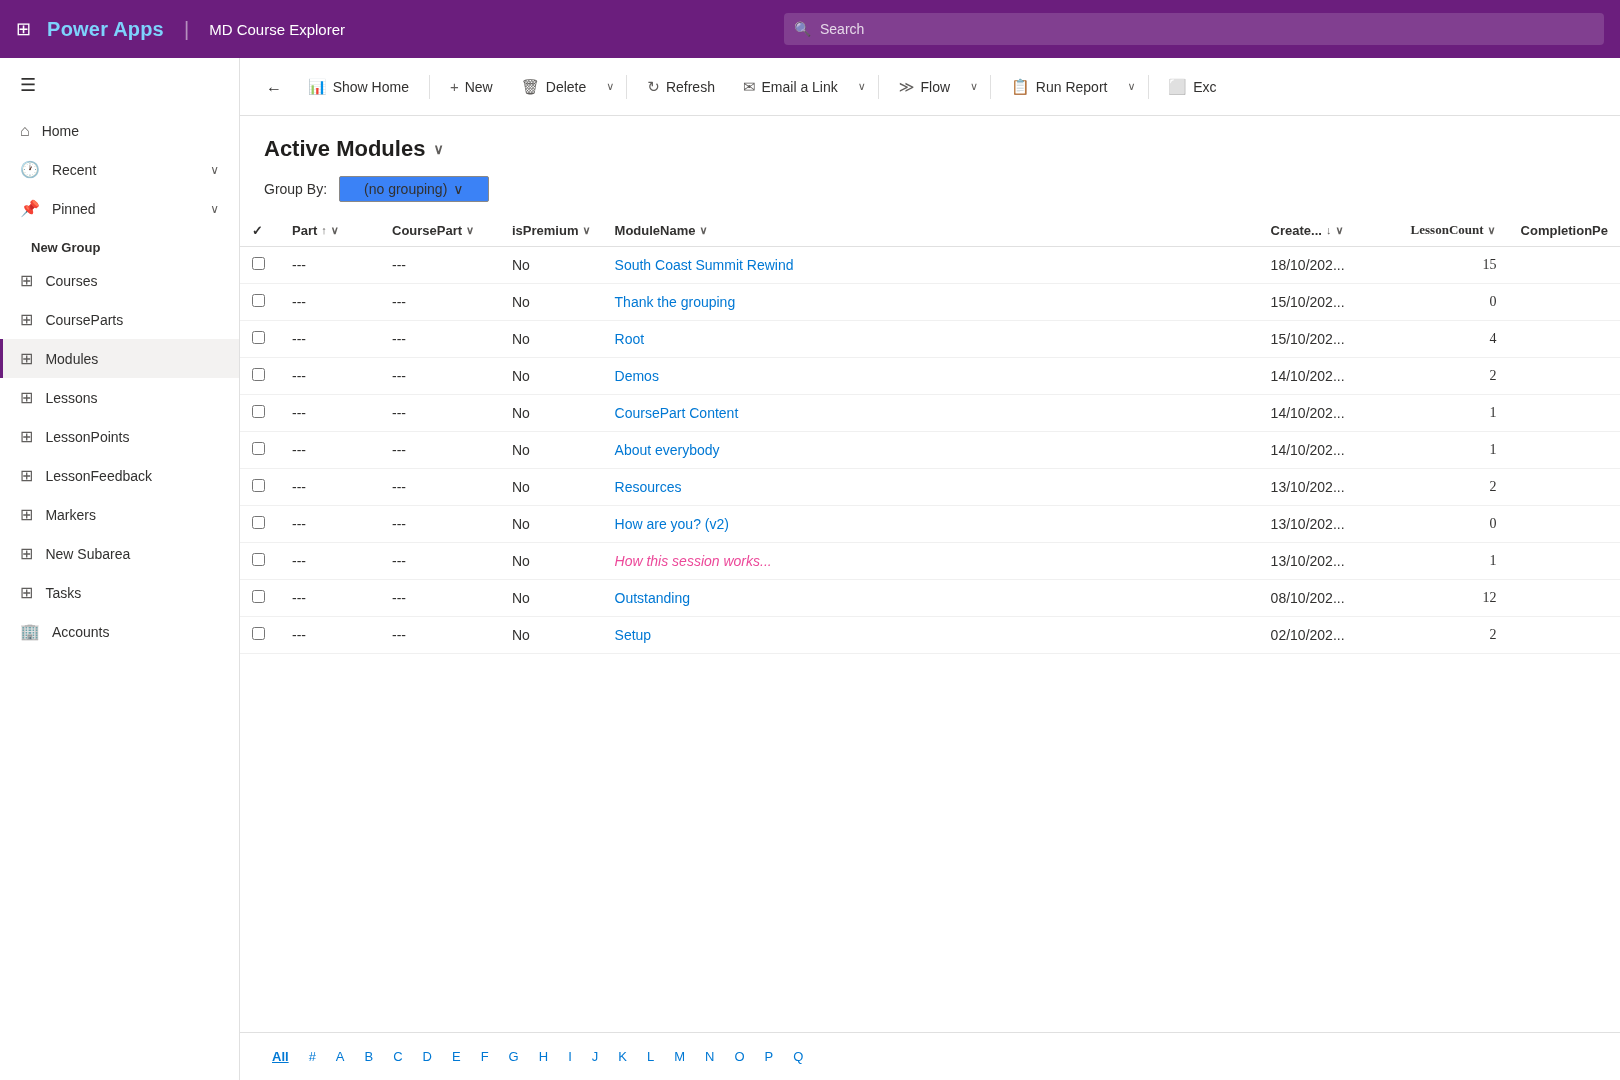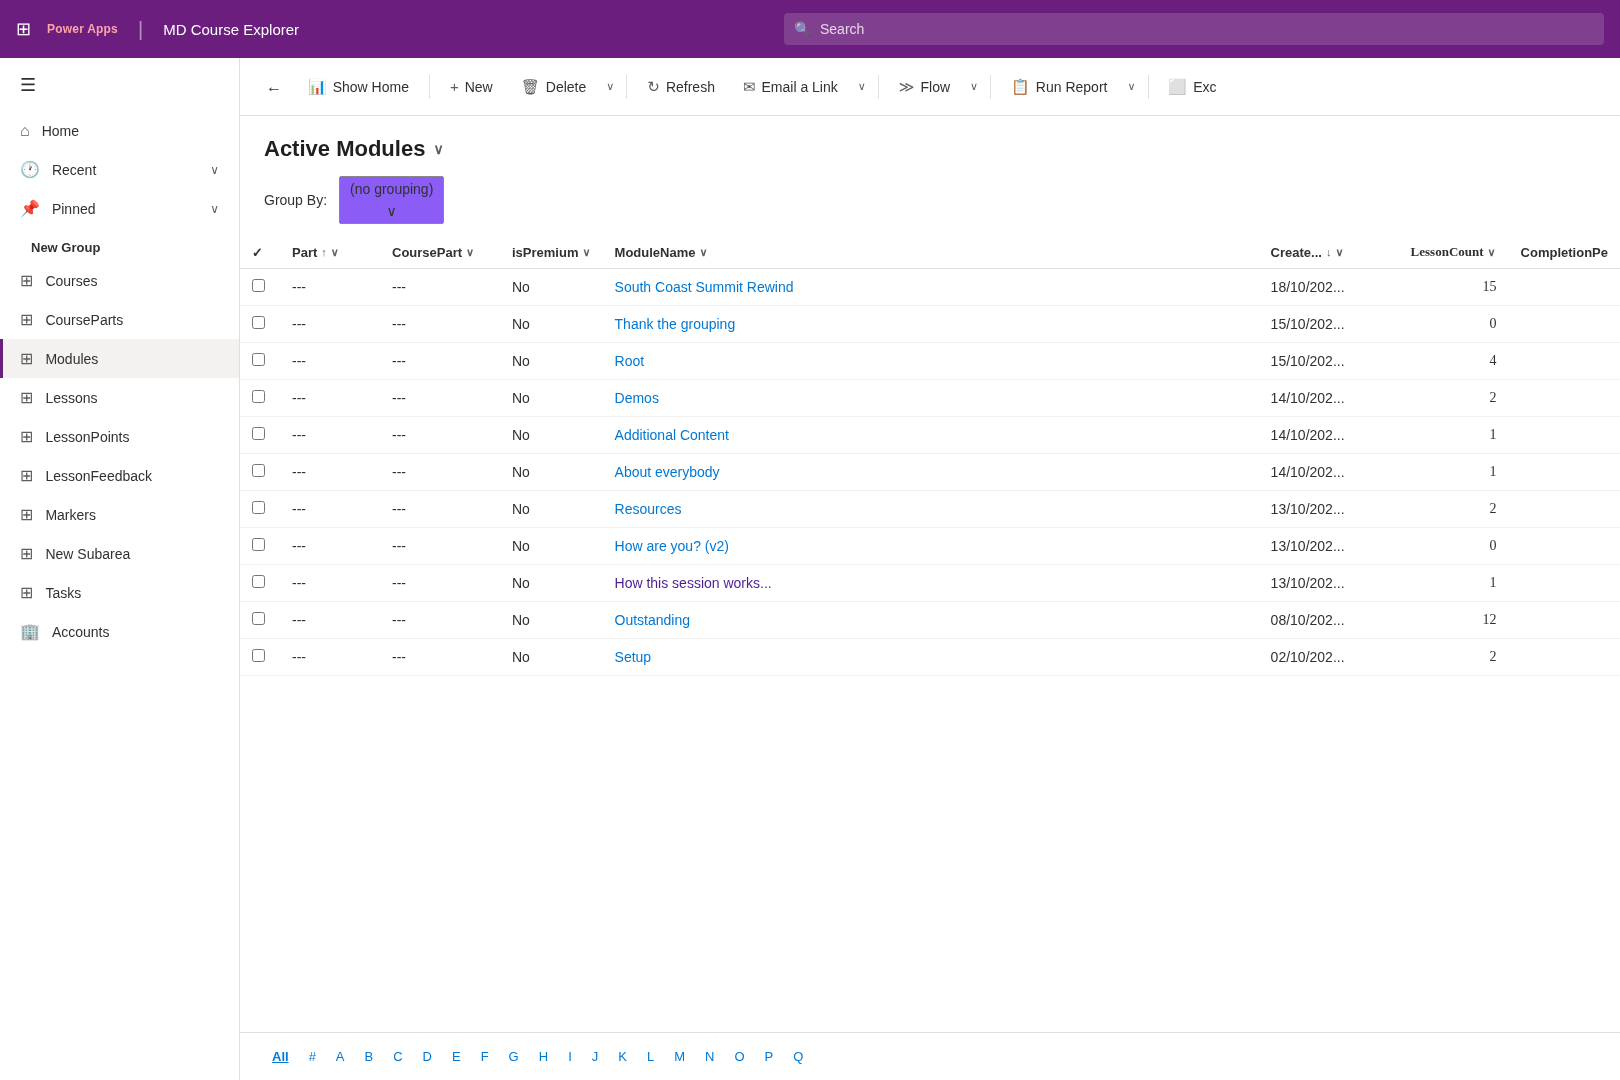--- a/index.html
+++ b/index.html
@@ -14,23 +14,23 @@
       padding: 0 16px;
       gap: 12px;
     }
     .top-nav-waffle {
       color: white;
       font-size: 18px;
       cursor: pointer;
       margin-right: 4px;
     }
     .top-nav-logo {
-      color: #fca5a5;
+      color: #7dd3fc;
       font-weight: 700;
-      font-size: 12px;
+      font-size: 20px;
       letter-spacing: 0.2px;
     }
     .top-nav-divider {
       color: rgba(255,255,255,0.5);
       font-size: 20px;
       margin: 0 8px;
     }
     .top-nav-app-name {
       color: white;
       font-size: 15px;
@@ -178,29 +178,28 @@
     .page-title .chevron { font-size: 14px; color: #605e5c; cursor: pointer; }
     .group-by-row {
       display: flex;
       align-items: center;
       gap: 12px;
     }
     .group-by-label { font-size: 14px; color: #323130; font-weight: 500; }
     .group-by-select {
       border: 1px solid #8a8886;
       border-radius: 2px;
-      padding: 4px 10px;
+      padding: 4px 24px;
       font-size: 14px;
       color: #323130;
-      background: #8b5cf6;
+      background: #3b82f6;
       cursor: pointer;
       display: flex;
       align-items: center;
       gap: 6px;
-      flex-direction: column;
     }
 
     
     .table-wrapper {
       flex: 1;
       overflow-y: auto;
       overflow-x: hidden;
     }
     table {
       width: 100%;
@@ -511,21 +510,21 @@
       <td class="col-modulename" style="color:#0078d4;cursor:pointer;">Demos</td>
       <td class="col-created">14/10/202...</td>
       <td class="col-lessoncount right">2</td>
       <td class="col-completionpe"></td>
     </tr>
             <tr>
       <td class="col-check"><input type="checkbox" style=""></td>
       <td class="col-part">---</td>
       <td class="col-coursepart">---</td>
       <td class="col-ispremium">No</td>
-      <td class="col-modulename" style="color:#0078d4;cursor:pointer;">Additional Content</td>
+      <td class="col-modulename" style="color:#0078d4;cursor:pointer;">CoursePart Content</td>
       <td class="col-created">14/10/202...</td>
       <td class="col-lessoncount right">1</td>
       <td class="col-completionpe"></td>
     </tr>
             <tr>
       <td class="col-check"><input type="checkbox" style=""></td>
       <td class="col-part">---</td>
       <td class="col-coursepart">---</td>
       <td class="col-ispremium">No</td>
       <td class="col-modulename" style="color:#0078d4;cursor:pointer;">About everybody</td>
@@ -551,21 +550,21 @@
       <td class="col-modulename" style="color:#0078d4;cursor:pointer;">How are you? (v2)</td>
       <td class="col-created">13/10/202...</td>
       <td class="col-lessoncount right">0</td>
       <td class="col-completionpe"></td>
     </tr>
             <tr>
       <td class="col-check"><input type="checkbox" style=""></td>
       <td class="col-part">---</td>
       <td class="col-coursepart">---</td>
       <td class="col-ispremium">No</td>
-      <td class="col-modulename" style="color:#4c1d95;cursor:pointer;">How this session works...</td>
+      <td class="col-modulename" style="color:#ec4899;cursor:pointer;font-style:italic;">How this session works...</td>
       <td class="col-created">13/10/202...</td>
       <td class="col-lessoncount right">1</td>
       <td class="col-completionpe"></td>
     </tr>
             <tr>
       <td class="col-check"><input type="checkbox" style=""></td>
       <td class="col-part">---</td>
       <td class="col-coursepart">---</td>
       <td class="col-ispremium">No</td>
       <td class="col-modulename" style="color:#0078d4;cursor:pointer;">Outstanding</td>

